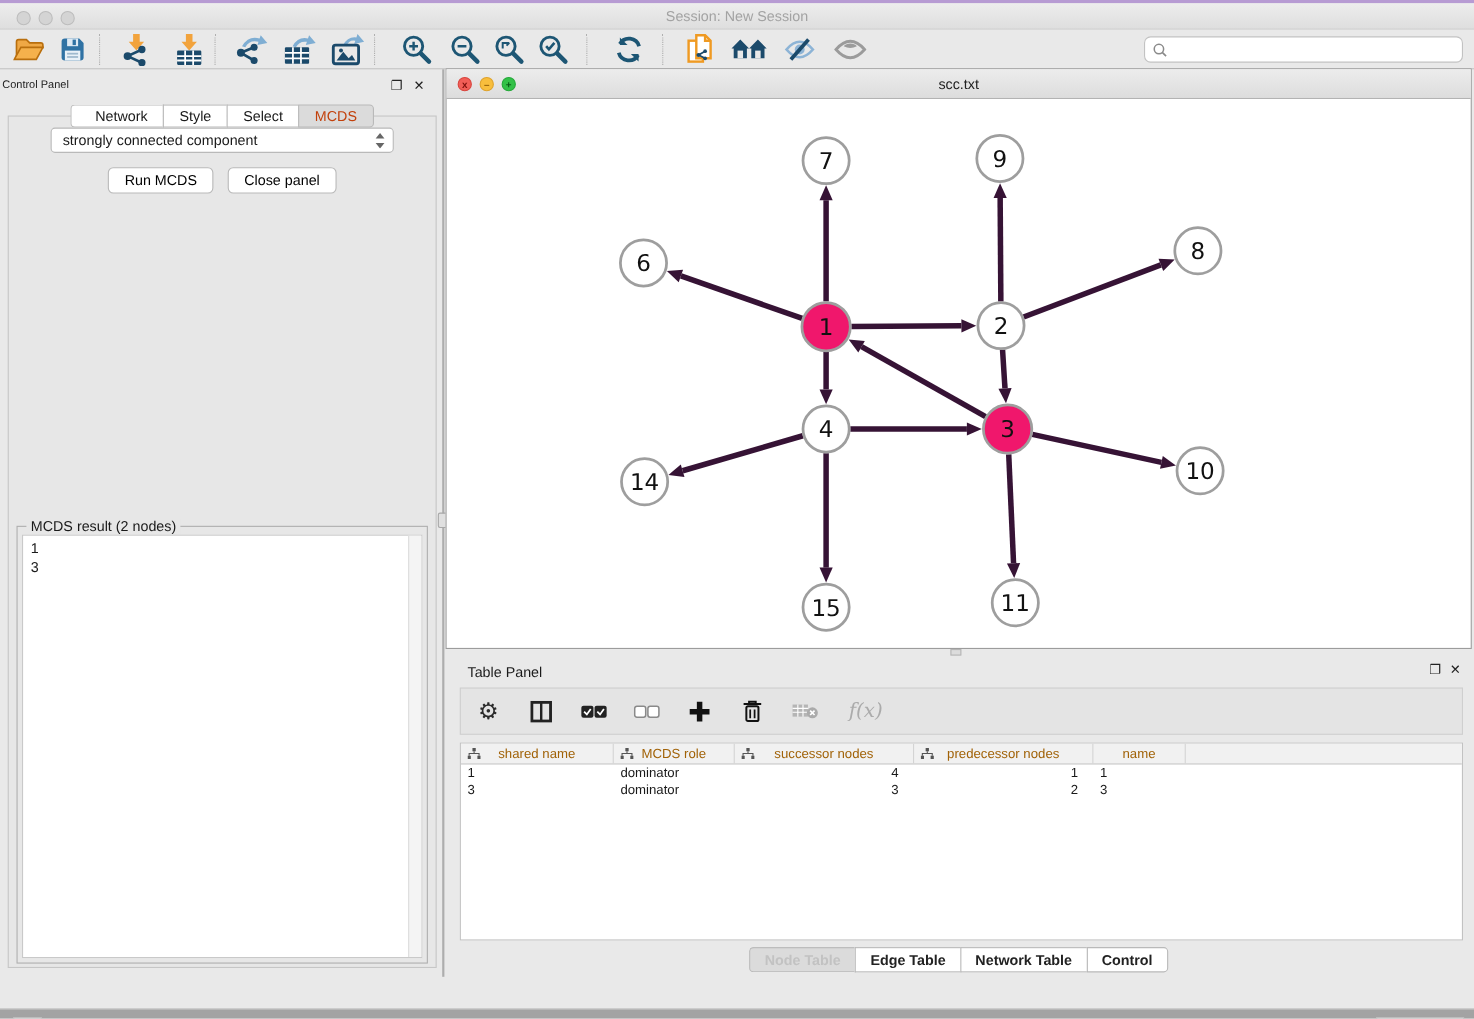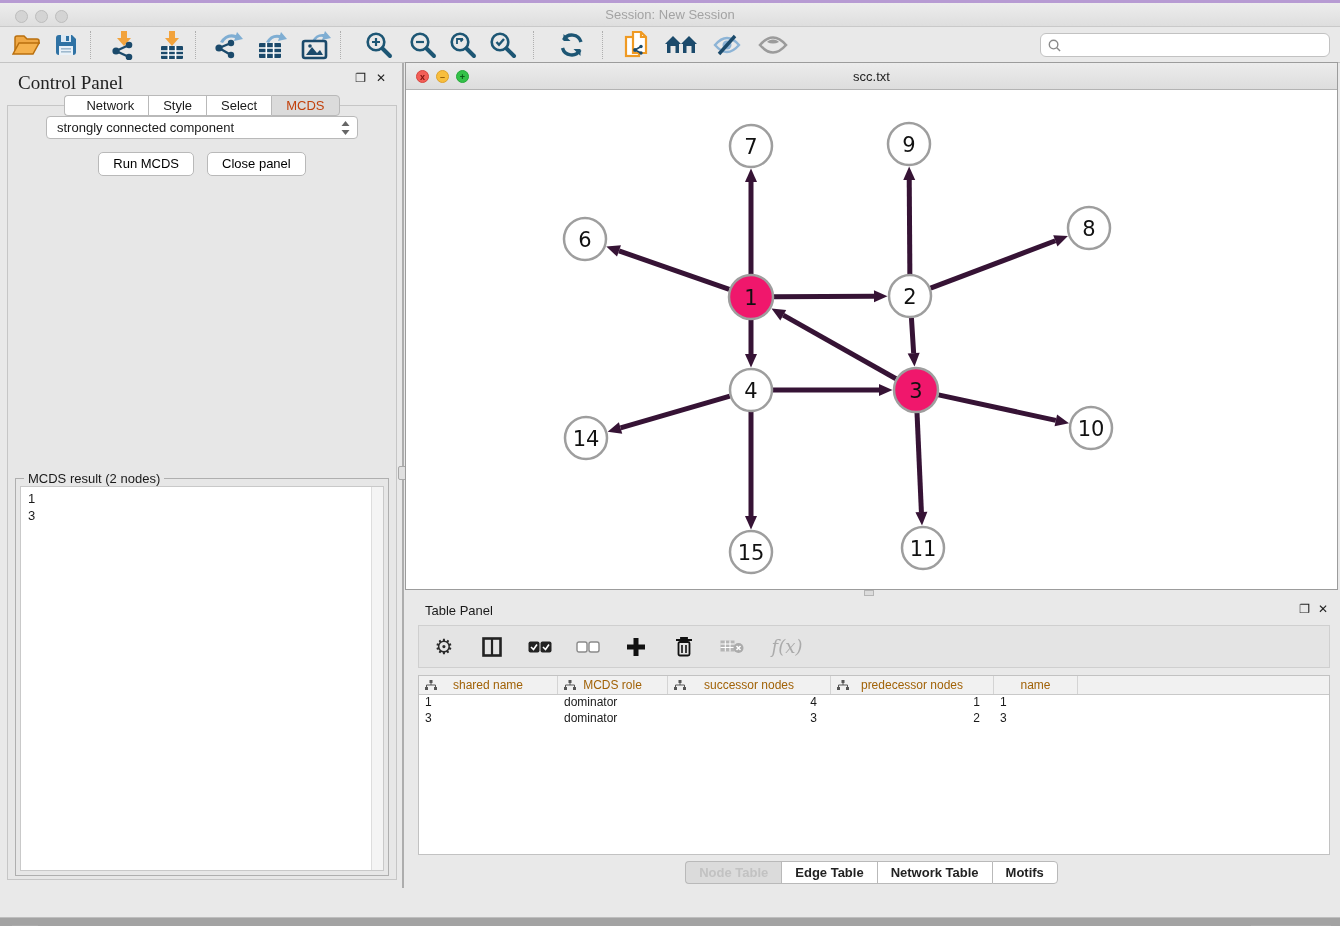--- a/index.html
+++ b/index.html
@@ -15,21 +15,21 @@
 
   .toolbar { position:absolute; left:0; top:27px; width:1340px; height:36px; background:#E9E9E9; border-bottom:1px solid #C4C4C4; display:flex; align-items:center; }
   .tbtn { width:40px; height:32px; display:flex; align-items:center; justify-content:center; }
   .tsep { width:1px; height:28px; border-left:1px dotted #AFAFAF; margin:0 4px; }
   .searchbox { position:absolute; right:10px; top:6px; width:290px; height:24px; background:#fff; border:1px solid #C2C2C2; border-radius:6px; display:flex; align-items:center; padding-left:7px; }
   .searchbox input { border:none; outline:none; flex:1; font-size:13px; background:transparent; margin-left:5px; }
 
   
   .control-panel { position:absolute; left:2px; top:63px; width:400px; height:825px; }
   .cp-header { position:relative; height:32px; }
-  .cp-title { position:absolute; left:16px; top:9px; font-size:19px; color:#222;font-family:Liberation Serif, serif; }
+  .cp-title { position:absolute; left:0; top:9px; font-size:10px; color:#222; }
   .win-btn { position:absolute; top:9px; font-size:12px; color:#222; cursor:default; line-height:12px; }
   .cp-float { right:36px; } .cp-close { right:16px; font-weight:bold; }
   .tabs-row { position:absolute; left:0; right:0; top:32px; height:21px; display:flex; justify-content:center; z-index:2; }
   .tab { border:1px solid #B9B9B9; border-right:none; background:#fff; padding:2px 14px 3px; font-size:13px; line-height:15px; }
   .tab:first-child { border-radius:4px 0 0 4px;padding-left:21px; }
   .tab:last-child { border-right:1px solid #B9B9B9; border-radius:0 4px 4px 0; }
   .tab.active { background:#DBDBDB; color:#c2410c; }
   .cp-box { position:absolute; left:5px; right:5px; top:42px; bottom:8px; border:1px solid #C6C6C6; background:#E7E7E7; }
   .opt-label { text-align:center; margin-top:30px; font-size:13px; }
   .dropdown { position:relative; margin:10px 38px 0; height:23px; background:#fff; border:1px solid #B9B9B9; border-radius:4px; padding:3px 24px 0 10px; font-size:13px; white-space:nowrap; overflow:hidden; }
@@ -452,21 +452,21 @@
           <div class="td c2 ar">3</div>
           <div class="td c3 ar">2</div>
           <div class="td c4 al">3</div>
         </div>
       </div>
   </div>
   <div class="tp-tabs">
     <span class="tp-tab active">Node Table</span>
     <span class="tp-tab">Edge Table</span>
     <span class="tp-tab">Network Table</span>
-    <span class="tp-tab">Motifs</span>
+    <span class="tp-tab">Control</span>
   </div>
 </div>
 
 <div class="status-bar">
   <div class="list-btn">
     <svg width="16" height="14" viewBox="0 0 16 14">
       <g fill="#222">
           <rect x="0" y="1" width="3" height="2.4"></rect>
           <rect x="5" y="1" width="11" height="2.4"></rect>
       <rect x="0" y="5.8" width="3" height="2.4"></rect>

